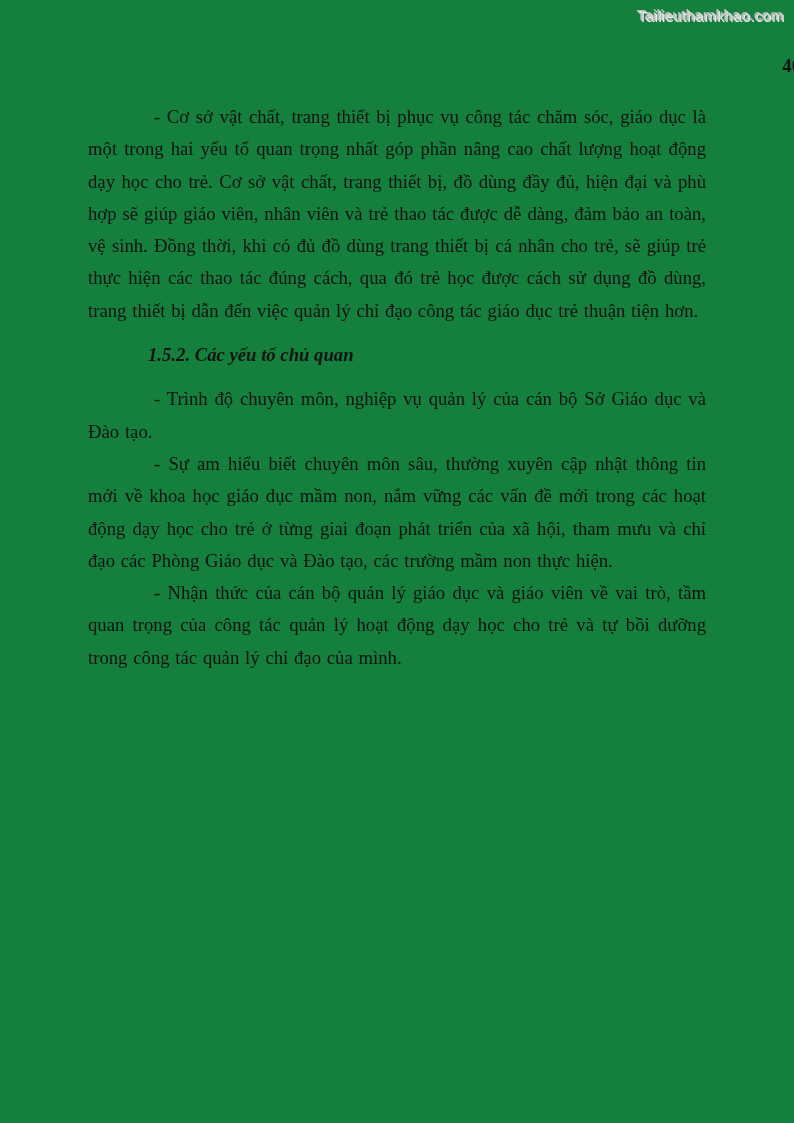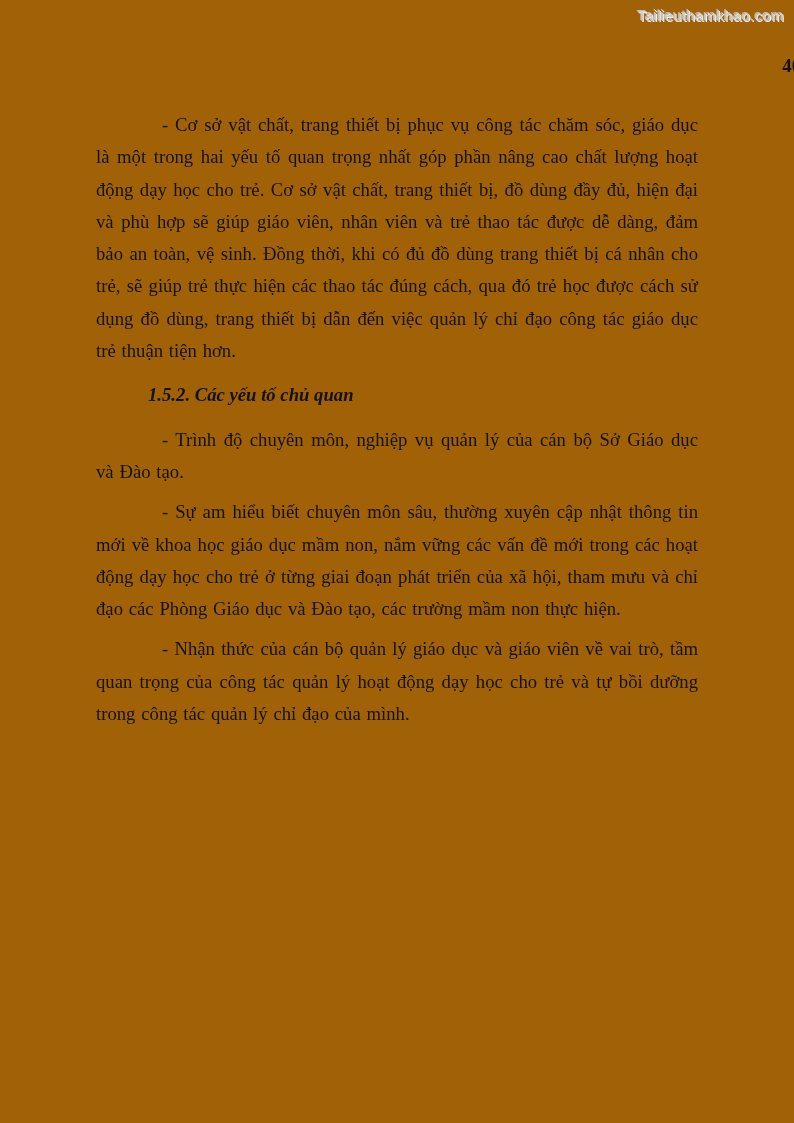--- a/index.html
+++ b/index.html
@@ -5,21 +5,21 @@
   * { box-sizing: border-box; }
   html, body {
     margin: 0;
     padding: 0;
     background: #ffffff;
   }
   .page {
     position: relative;
     width: 794px;
     height: 1123px;
-    background: #a16207;
+    background: #15803d;
     overflow: hidden;
     font-family: "Liberation Serif", serif;
     color: #121212;
   }
   .watermark {
     position: absolute;
     top: 7px;
     right: 10px;
     font-family: "Liberation Sans", sans-serif;
     font-size: 15px;
@@ -38,21 +38,21 @@
     line-height: 22px;
     font-weight: bold;
   }
   .content {
     position: absolute;
     top: 101px;
     left: 88px;
     width: 618px;
   }
   .para {
-    margin: 8px;
+    margin: 0;
     font-size: 18.7px;
     line-height: 32.3px;
     text-align: justify;
     text-indent: 66px;
     word-spacing: 0.06em;
   }
   .heading {
     margin: 12px;
     font-size: 18.7px;
     line-height: 32.3px;

